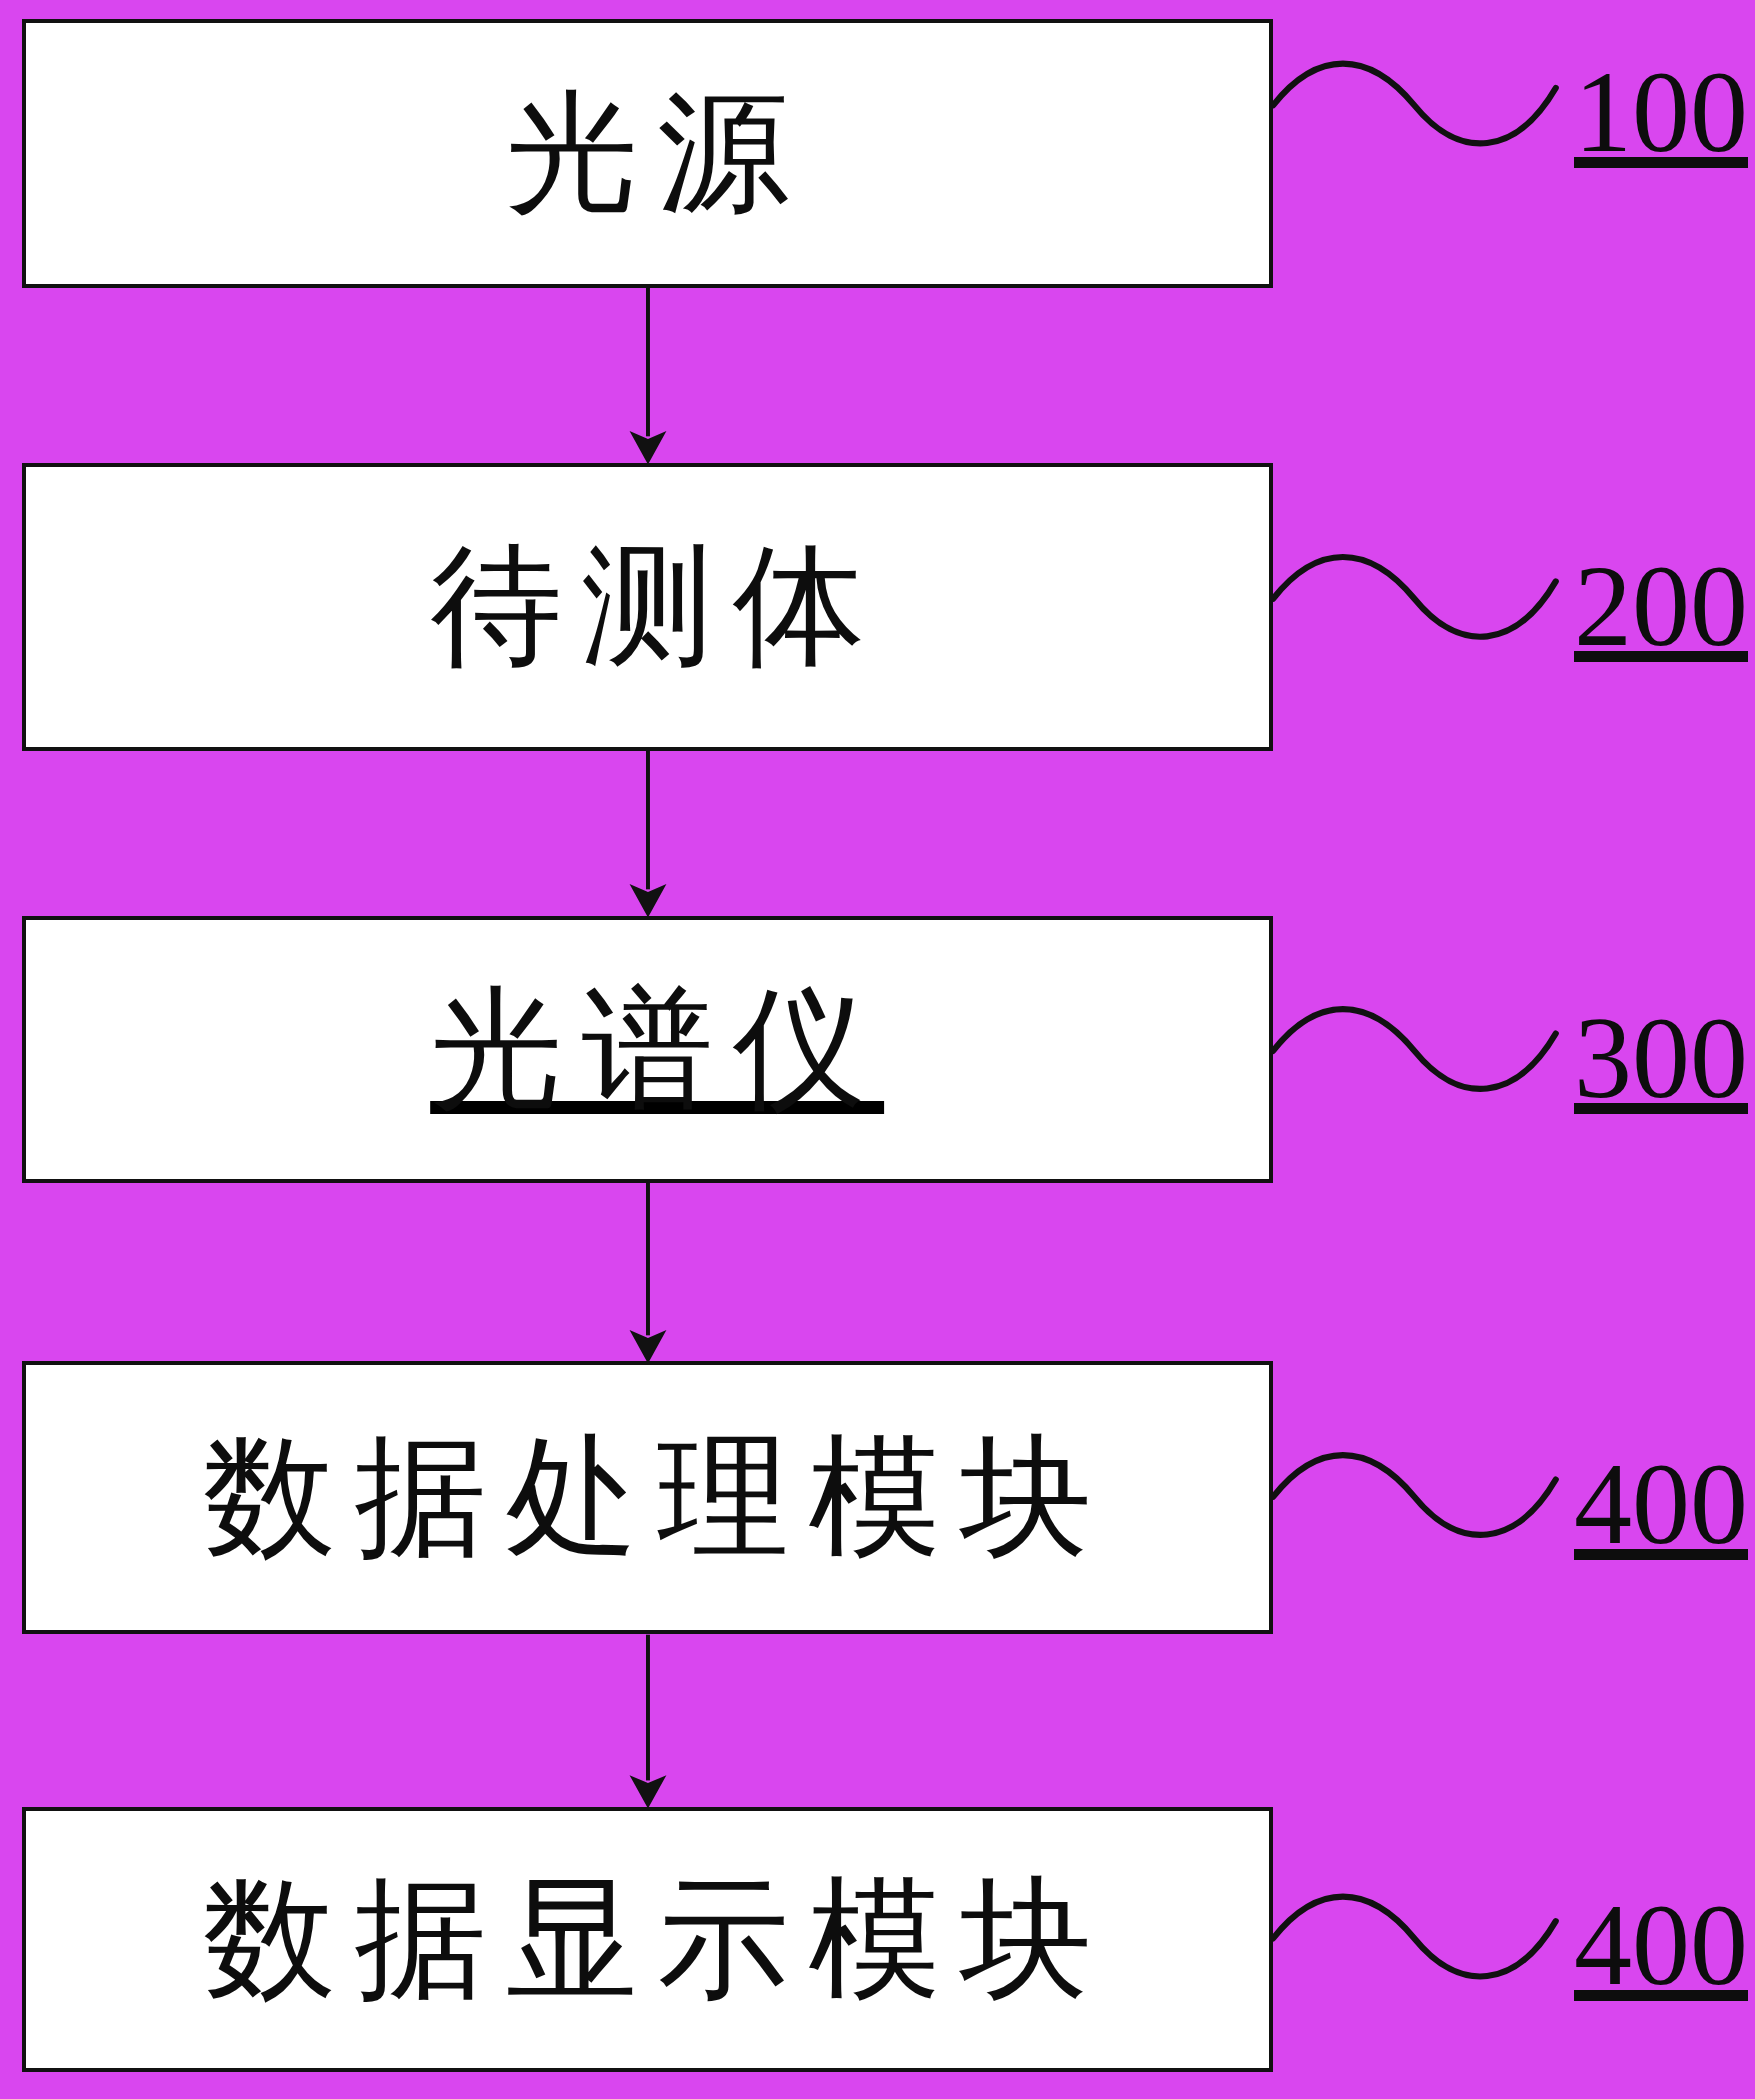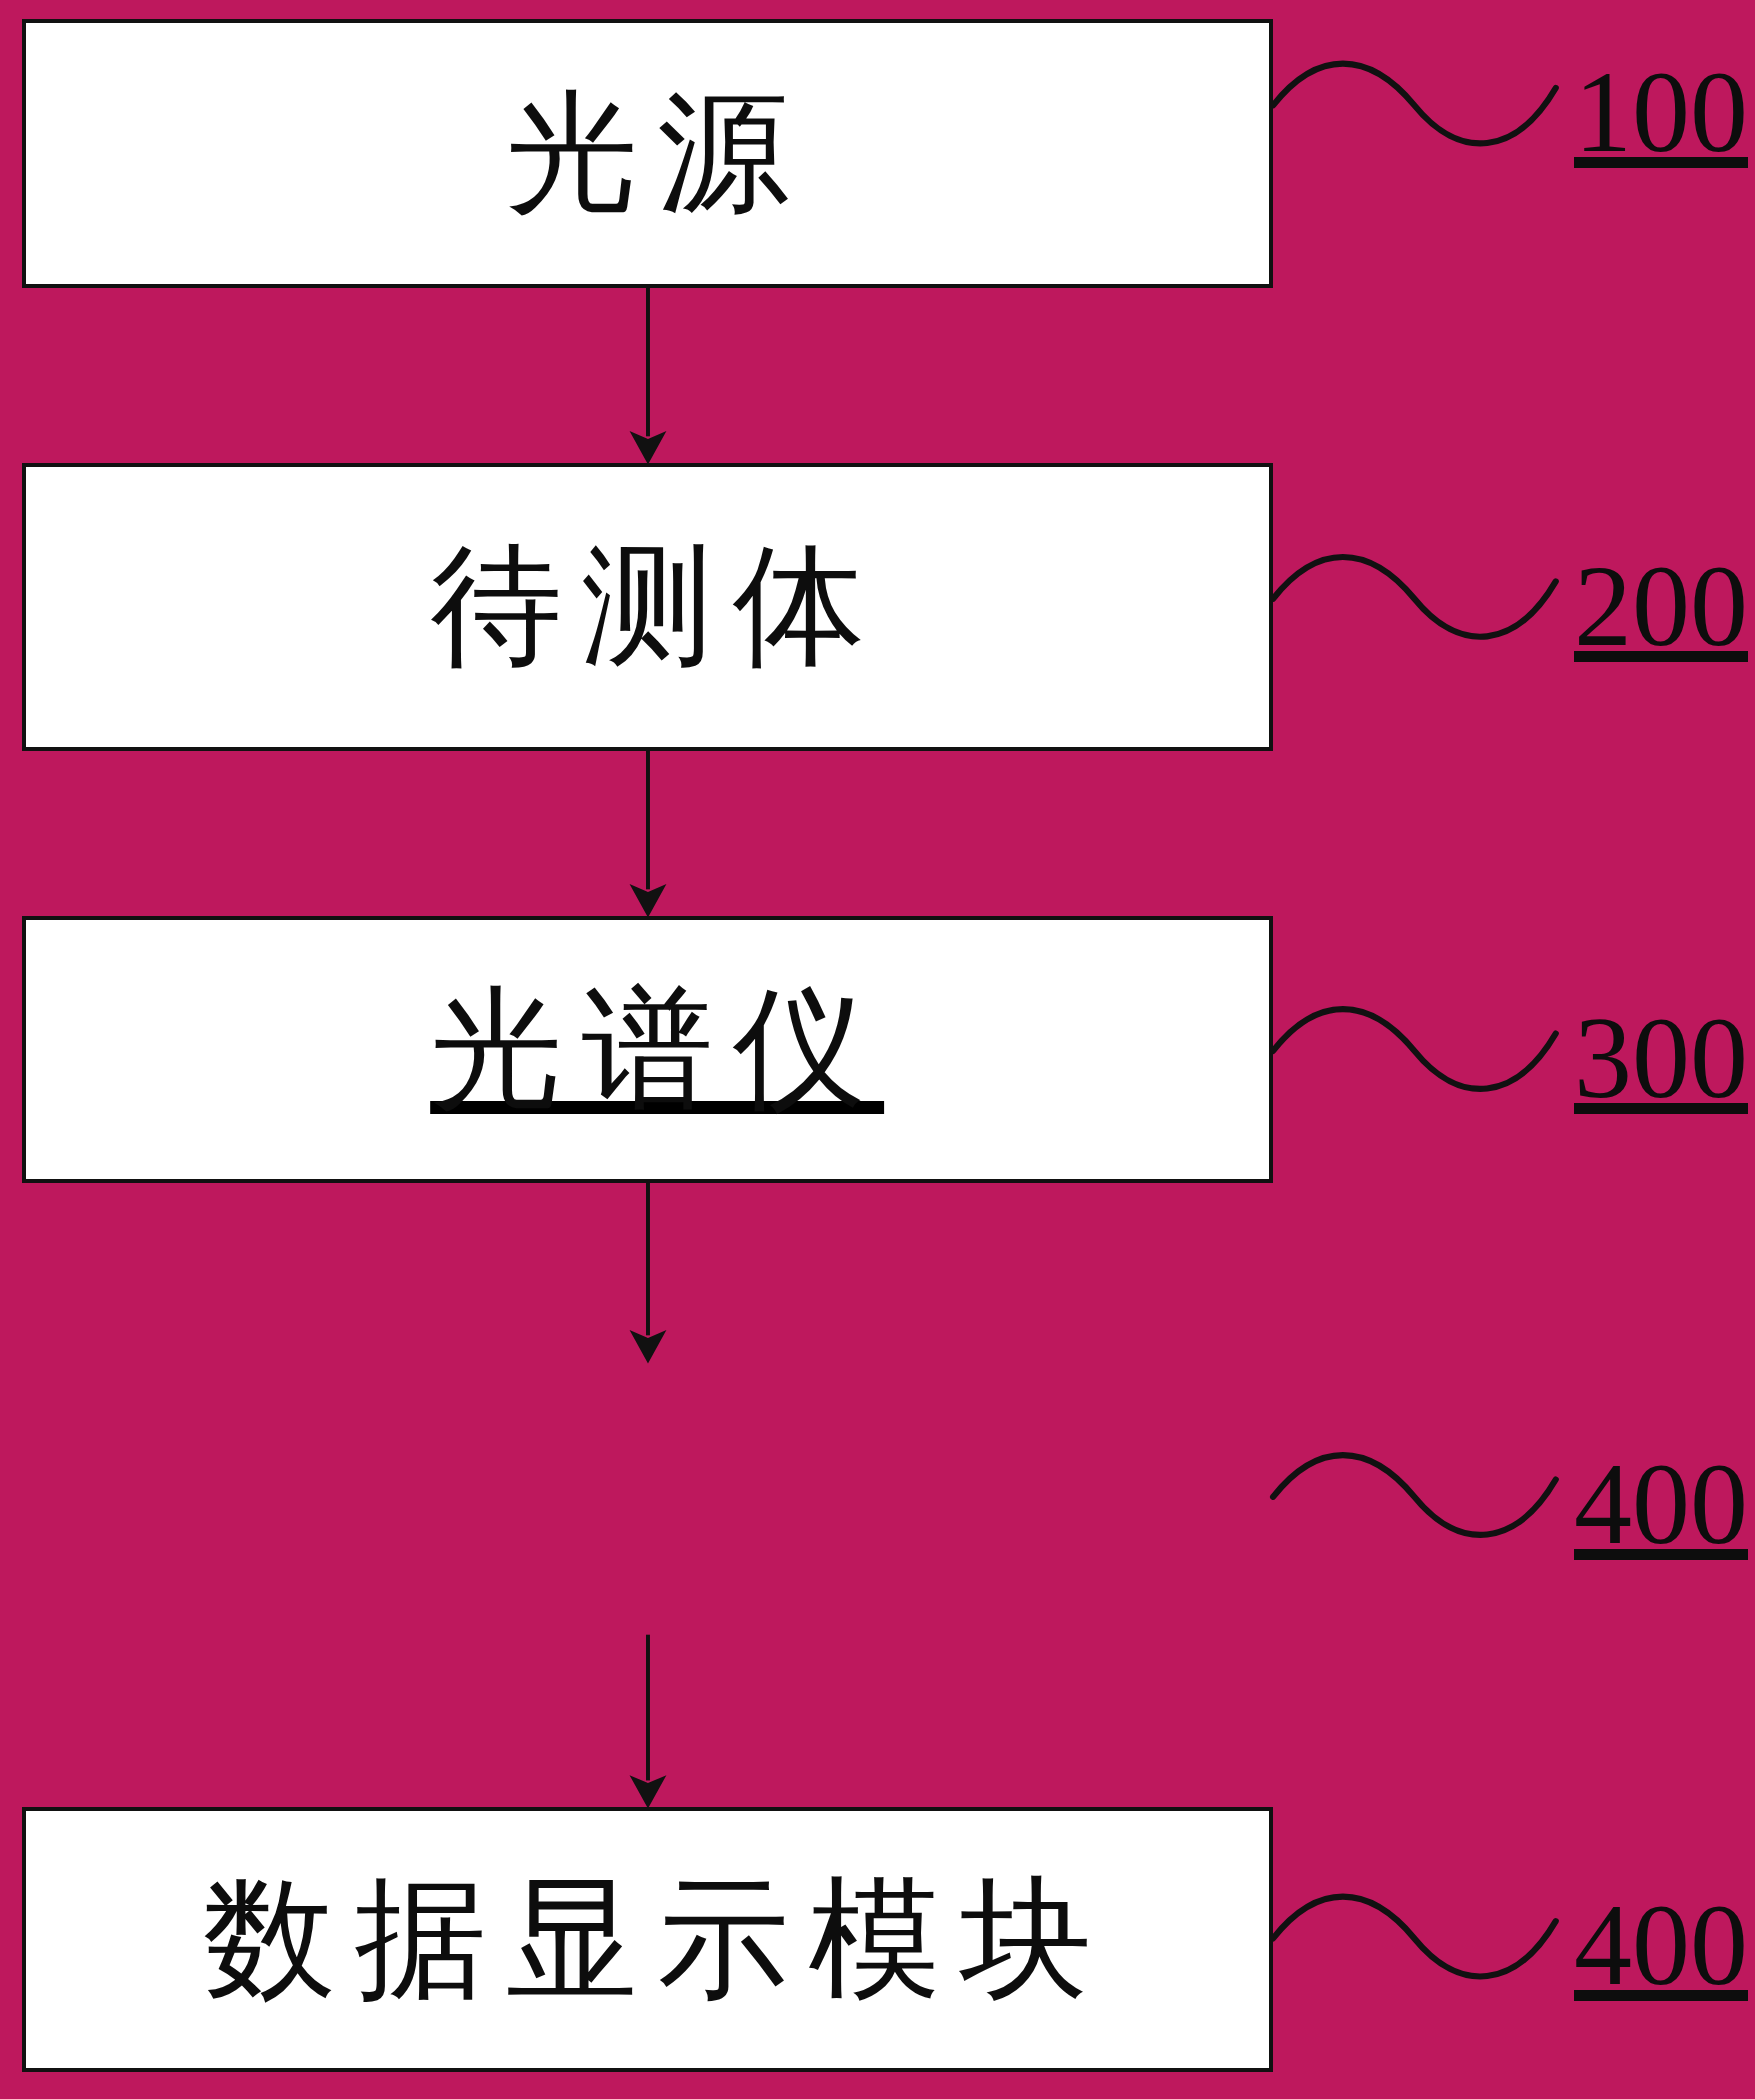--- a/index.html
+++ b/index.html
@@ -10,21 +10,21 @@
   body {
     width: 1756px;
     height: 2100px;
     font-family: "Liberation Serif", "DejaVu Serif", serif;
     overflow: hidden;
   }
   #diagram {
     position: relative;
     width: 1756px;
     height: 2100px;
-    background: #be185d;
+    background: #d946ef;
   }
   .node-box {
     position: absolute;
     box-sizing: border-box;
     border: 4.4px solid #111111;
     background: #ffffff;
     display: flex;
     align-items: center;
     justify-content: center;
   }
@@ -94,20 +94,23 @@
   <div class="node-box" id="box-1" style="left: 22px; top: 463px; width: 1251px; height: 288px; border-color: rgb(17, 17, 17);">
     <span class="node-label">待测体</span>
   </div>
   <div class="ref-number" id="ref-1" style="left: 1574px; top: 548px; color: rgb(13, 13, 13);">200</div>
 
   <div class="node-box" id="box-2" style="left: 22px; top: 916px; width: 1251px; height: 267px; border-color: rgb(17, 17, 17); text-decoration: underline;">
     <span class="node-label">光谱仪</span>
   </div>
   <div class="ref-number" id="ref-2" style="left: 1574px; top: 1000px; color: rgb(13, 13, 13);">300</div>
 
+  <div class="node-box" id="box-3" style="left: 22px; top: 1361px; width: 1251px; height: 273px; border-color: rgb(17, 17, 17);">
+    <span class="node-label">数据处理模块</span>
+  </div>
   <div class="ref-number" id="ref-3" style="left: 1574px; top: 1446px; color: rgb(13, 13, 13);">400</div>
 
   <div class="node-box" id="box-4" style="left: 22px; top: 1807px; width: 1251px; height: 265px; border-color: rgb(17, 17, 17);">
     <span class="node-label">数据显示模块</span>
   </div>
   <div class="ref-number" id="ref-4" style="left: 1574px; top: 1887px; color: rgb(13, 13, 13);">400</div>
 
 </div>
 
 

